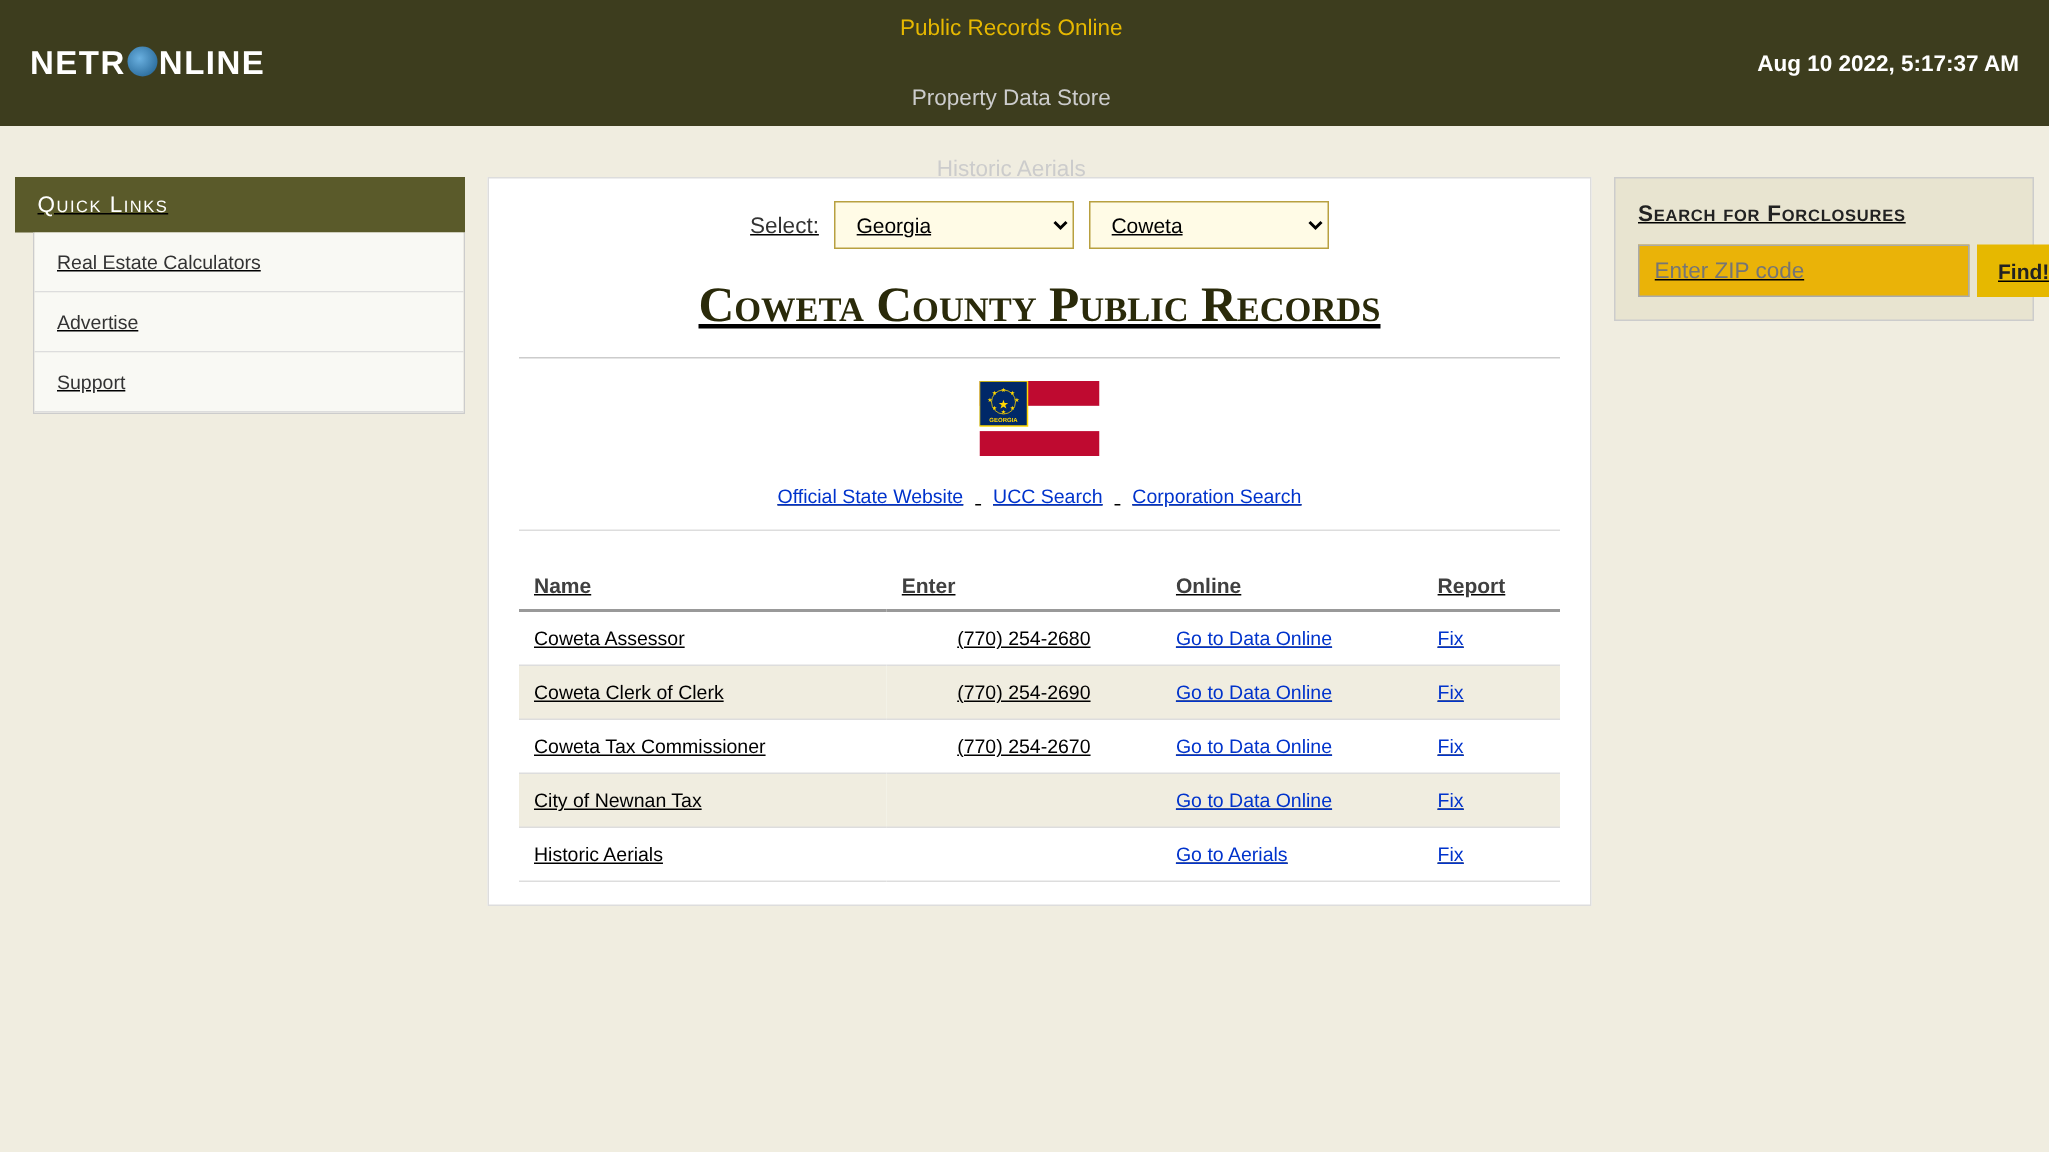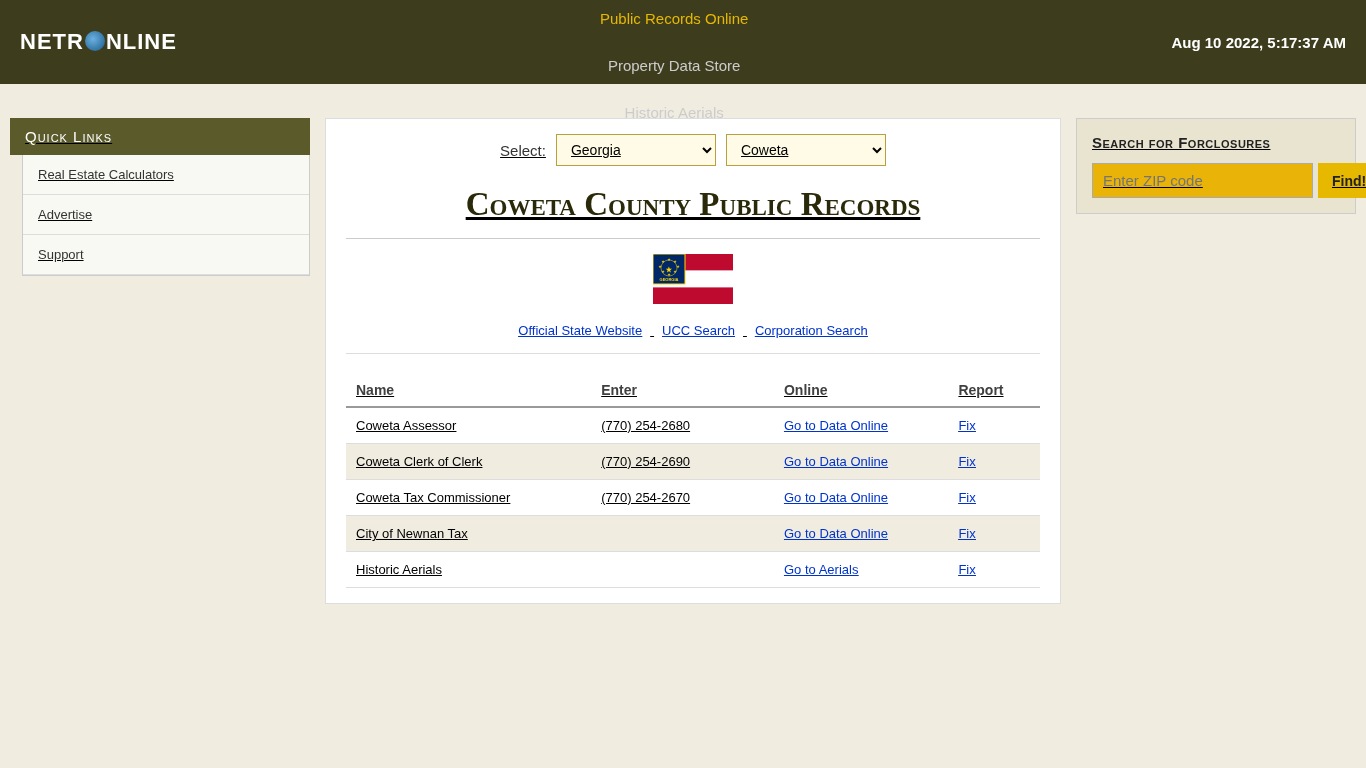--- a/index.html
+++ b/index.html
@@ -194,20 +194,21 @@
     }
     #records-table a {
       color: #0033cc;
       text-decoration: underline;
     }
     #records-table td:first-child {
       min-width: 160px;
     }
     #records-table td:nth-child(2) {
       min-width: 130px;
+      text-align: center;
     }
 
     
     #right-panel {
       width: 280px;
       flex-shrink: 0;
     }
     #foreclosure-box {
       background: #e8e4d0;
       border: 1px solid #ccc;

